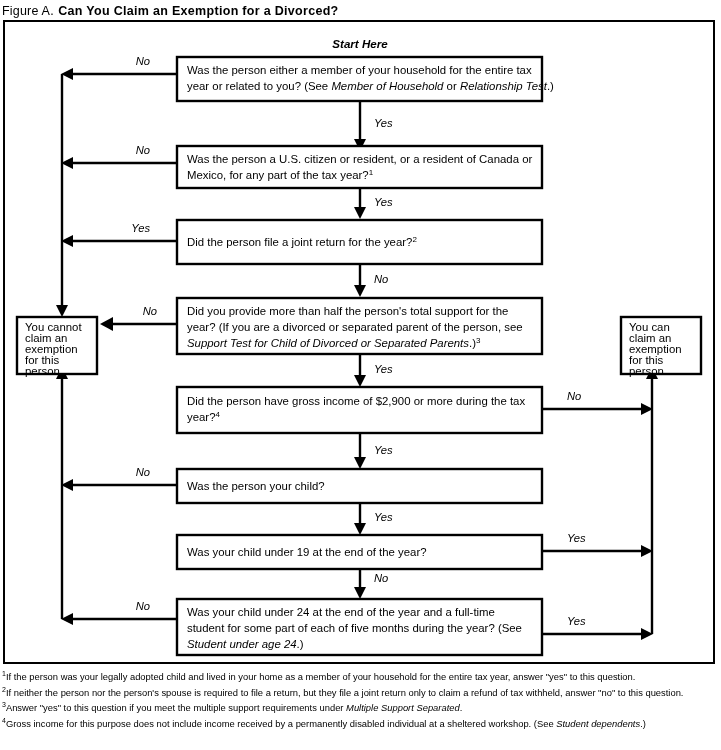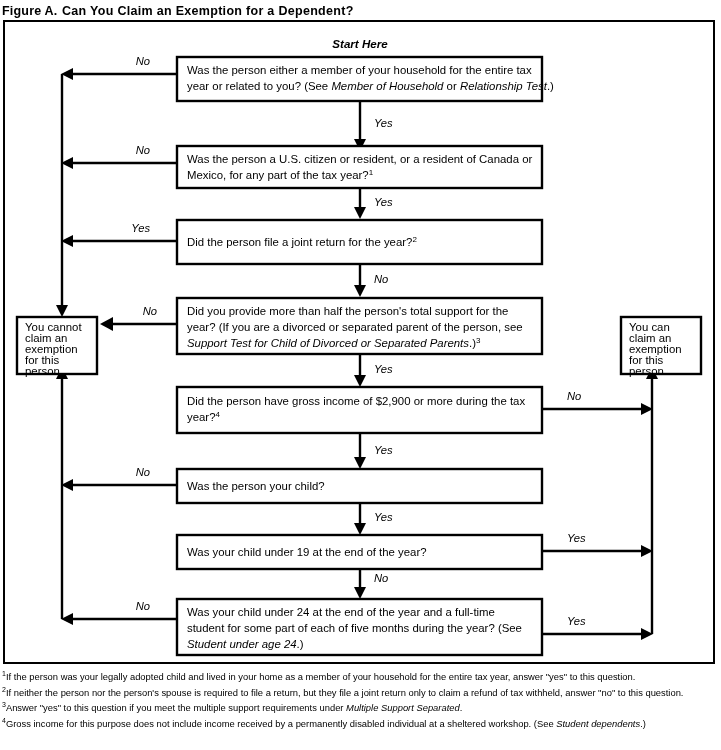--- a/index.html
+++ b/index.html
@@ -23,21 +23,21 @@
   #title-row {
     position: absolute;
     left: 2px;
     top: 1px;
     width: 717px;
     height: 18px;
     white-space: nowrap;
   }
   .title-prefix {
     font-size: 12.5px;
-    font-weight: bold;
+    font-weight: normal;
     letter-spacing: 0.2px;
   }
   .title-main {
     font-size: 12.5px;
     font-weight: bold;
     letter-spacing: 0.3px;
   }
   
   #chart-frame {
     position: absolute;
@@ -126,21 +126,21 @@
     font-style: italic;
   }
 </style>
 </head>
 <body>
 
 <div id="page">
 
   <div id="title-row">
     <span class="title-prefix">Figure A.</span>
-    <span class="title-main">Can You Claim an Exemption for a Dependent?</span>
+    <span class="title-main">Can You Claim an Exemption for a Divorced?</span>
   </div>
 
   <div id="chart-frame">
     <svg id="flow-svg" width="708" height="640" viewBox="0 0 708 640">
 
       <g>
         <path class="conn" d="M 57,52 L 57,288"></path>
 
         <polygon class="arrowhead" points="51,283 63,283 57,295"></polygon>
 

